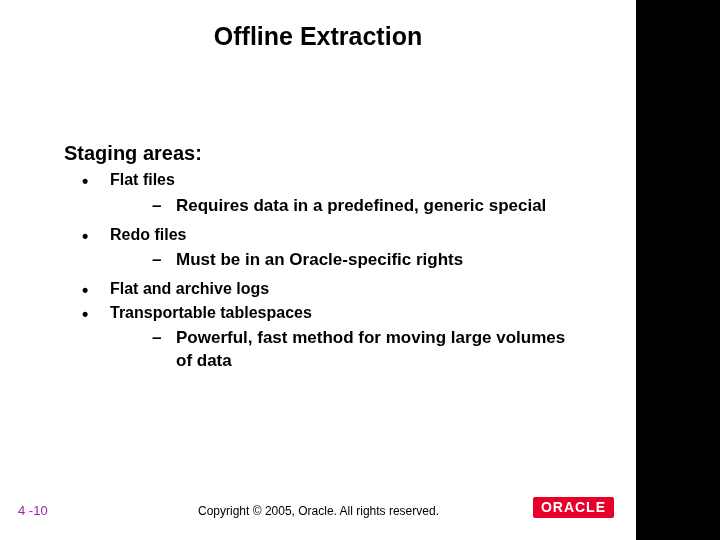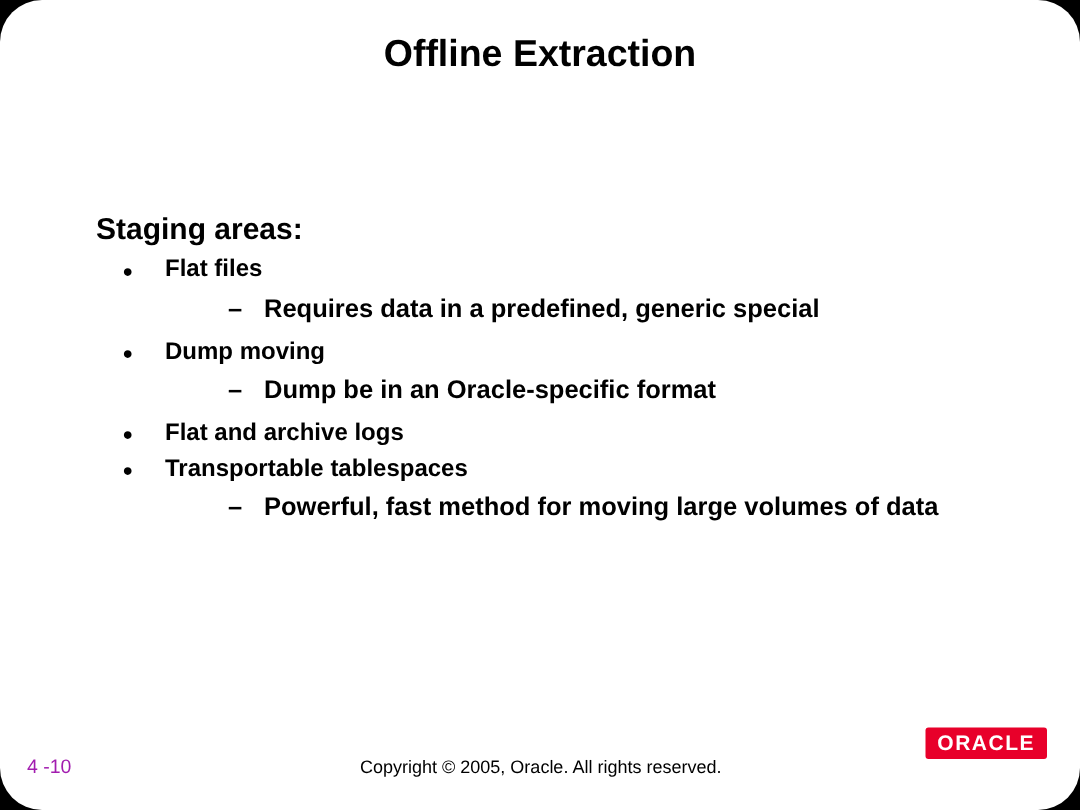--- a/index.html
+++ b/index.html
@@ -6,25 +6,24 @@
     margin: 0;
     padding: 0;
     width: 720px;
     height: 540px;
     background: #000;
     font-family: Arial, Helvetica, sans-serif;
     overflow: hidden;
   }
   .slide {
     position: relative;
-    width: 720px;
+    width: 636px;
     height: 540px;
     background: #fff;
     box-sizing: border-box;
-    border-radius: 28px;
   }
   .title {
     text-align: center;
     font-weight: bold;
     font-size: 25px;
     color: #000;
     padding-top: 22px;
   }
   .body {
     position: absolute;
@@ -63,21 +62,21 @@
   .lvl2::before {
     content: "–";
     position: absolute;
     left: 88px;
     top: 0;
     font-size: 17px;
   }
   .logo-wrap {
     position: absolute;
     right: 22px;
-    bottom: 34px;
+    bottom: 22px;
   }
   .oracle-logo {
     background: #e8002a;
     color: #fff;
     font-family: Arial, sans-serif;
     font-weight: bold;
     font-size: 14px;
     letter-spacing: 1px;
     padding: 2px 8px 3px 8px;
     border-radius: 2px;
@@ -106,22 +105,22 @@
 <div class="slide">
 
   <div class="title">Offline Extraction</div>
 
   <div class="body">
     <div class="heading">Staging areas:</div>
 
     <div class="lvl1">Flat files</div>
     <div class="lvl2">Requires data in a predefined, generic special</div>
 
-    <div class="lvl1">Dump moving</div>
-    <div class="lvl2">Dump be in an Oracle-specific format</div>
+    <div class="lvl1">Redo files</div>
+    <div class="lvl2">Must be in an Oracle-specific rights</div>
 
     <div class="lvl1">Flat and archive logs</div>
 
     <div class="lvl1">Transportable tablespaces</div>
     <div class="lvl2">Powerful, fast method for moving large volumes of data</div>
   </div>
 
   <div class="page-num">4 -10</div>
   <div class="copyright">Copyright © 2005, Oracle.  All rights reserved.</div>
 

